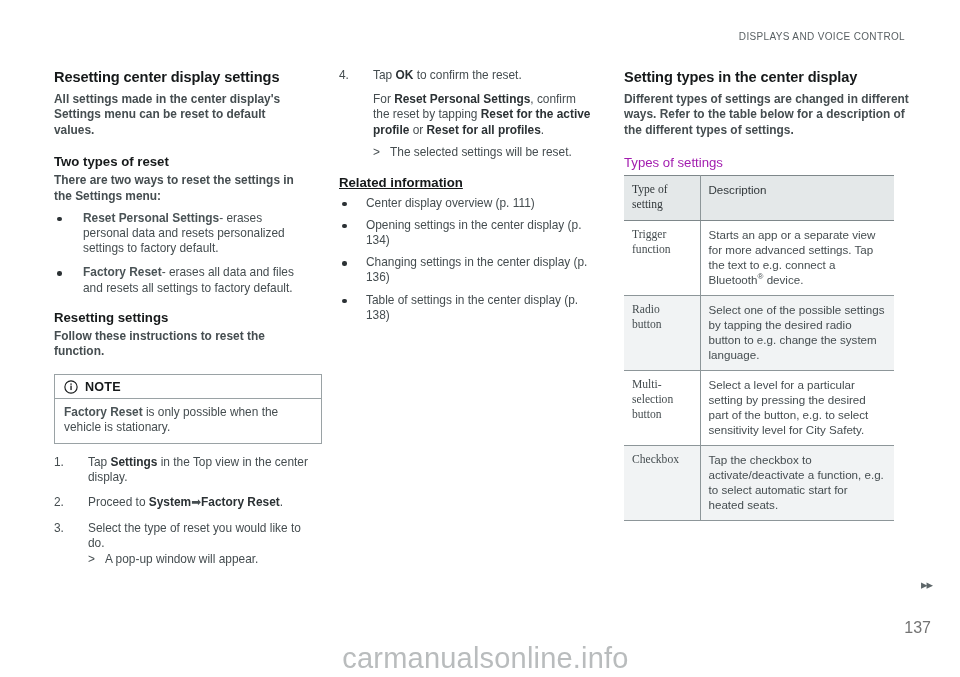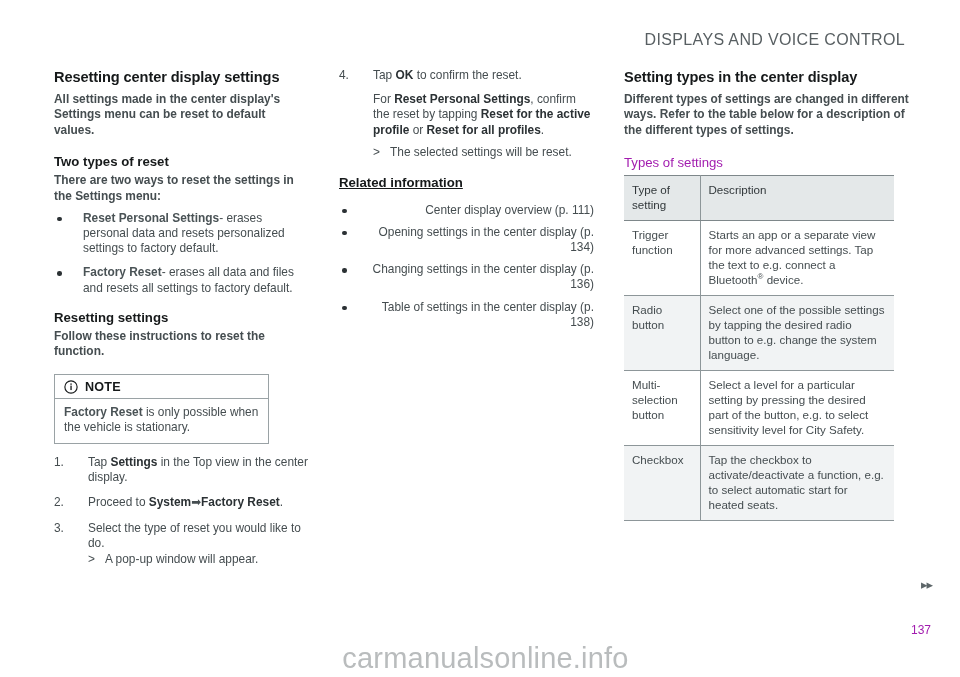--- a/index.html
+++ b/index.html
@@ -12,21 +12,21 @@
     color: #3d4548;
     position: relative;
     overflow: hidden;
   }
 
   
   .page-header {
     position: absolute;
     top: 31px;
     right: 55px;
-    font-size: 16px;
+    font-size: 10px;
     letter-spacing: 0.35px;
     color: #585f62;
     white-space: nowrap;
   }
 
   
   .columns {
     position: absolute;
     top: 68px;
     left: 54px;
@@ -132,21 +132,21 @@
 
   .para-indent {
     margin-top: 9px;
     margin-bottom: 7px;
   }
 
   
   .note-box {
     border: 1px solid #9aa2a5;
     margin-top: 14px;
-    width: 215px;
+    width: 268px;
     background: #ffffff;
   }
   .note-head {
     display: flex;
     align-items: center;
     gap: 7px;
     padding: 5px 9px 4px 9px;
     border-bottom: 1px solid #9aa2a5;
   }
   .note-icon {
@@ -196,39 +196,39 @@
     border-top: 1.4px solid #7e878a;
     border-bottom: 1.4px solid #7e878a;
     color: #32383b;
   }
   table.settings tbody tr td {
     border-bottom: 1.2px solid #8d9699;
   }
   table.settings tbody tr.shaded td {
     background: #f1f3f4;
   }
-  table.settings .cleft { width: 76px; border-right: 1.2px solid #8d9699; }
+  table.settings .cleft { width: 76px; border-right: 1.2px solid #8d9699; font-family: Liberation Serif, serif; }
   table.settings thead .cleft { border-right: 1.2px solid #8d9699; }
   sup.reg { font-size: 8px; vertical-align: super; line-height: 0; }
 
   
   .arrows {
     position: absolute;
     right: 28px;
     bottom: 85px;
     color: #5d6669;
     font-size: 13px;
     letter-spacing: -1px;
   }
   .page-no {
     position: absolute;
     right: 29px;
     bottom: 40px;
-    font-size: 12px;
-    color: #a21caf;
+    font-size: 16px;
+    color: #737373;
   }
   .watermark {
     position: absolute;
     left: 11px;
     right: 0;
     bottom: 2px;
     text-align: center;
     font-size: 29px;
     color: #b9bcbd;
     letter-spacing: 0.2px;
@@ -308,21 +308,21 @@
         </div>
 
         <div class="substep">
           <span class="gt">&gt;</span>
           <span>The selected settings will be reset.</span>
         </div>
       </li>
     </ol>
 
     <h2 class="sub" style="margin-top:15px;text-decoration:underline;">Related information</h2>
-    <ul class="bullets rel" style="margin-top:11px;text-align:right;">
+    <ul class="bullets rel" style="margin-top:4px;">
       <li><span>Center display overview (p. 111)</span></li>
       <li><span>Opening settings in the center display (p. 134)</span></li>
       <li><span>Changing settings in the center display (p. 136)</span></li>
       <li><span>Table of settings in the center display (p. 138)</span></li>
     </ul>
   </div>
 
   <div class="col">
 
     <h1 class="sect">Setting types in the center display</h1>

